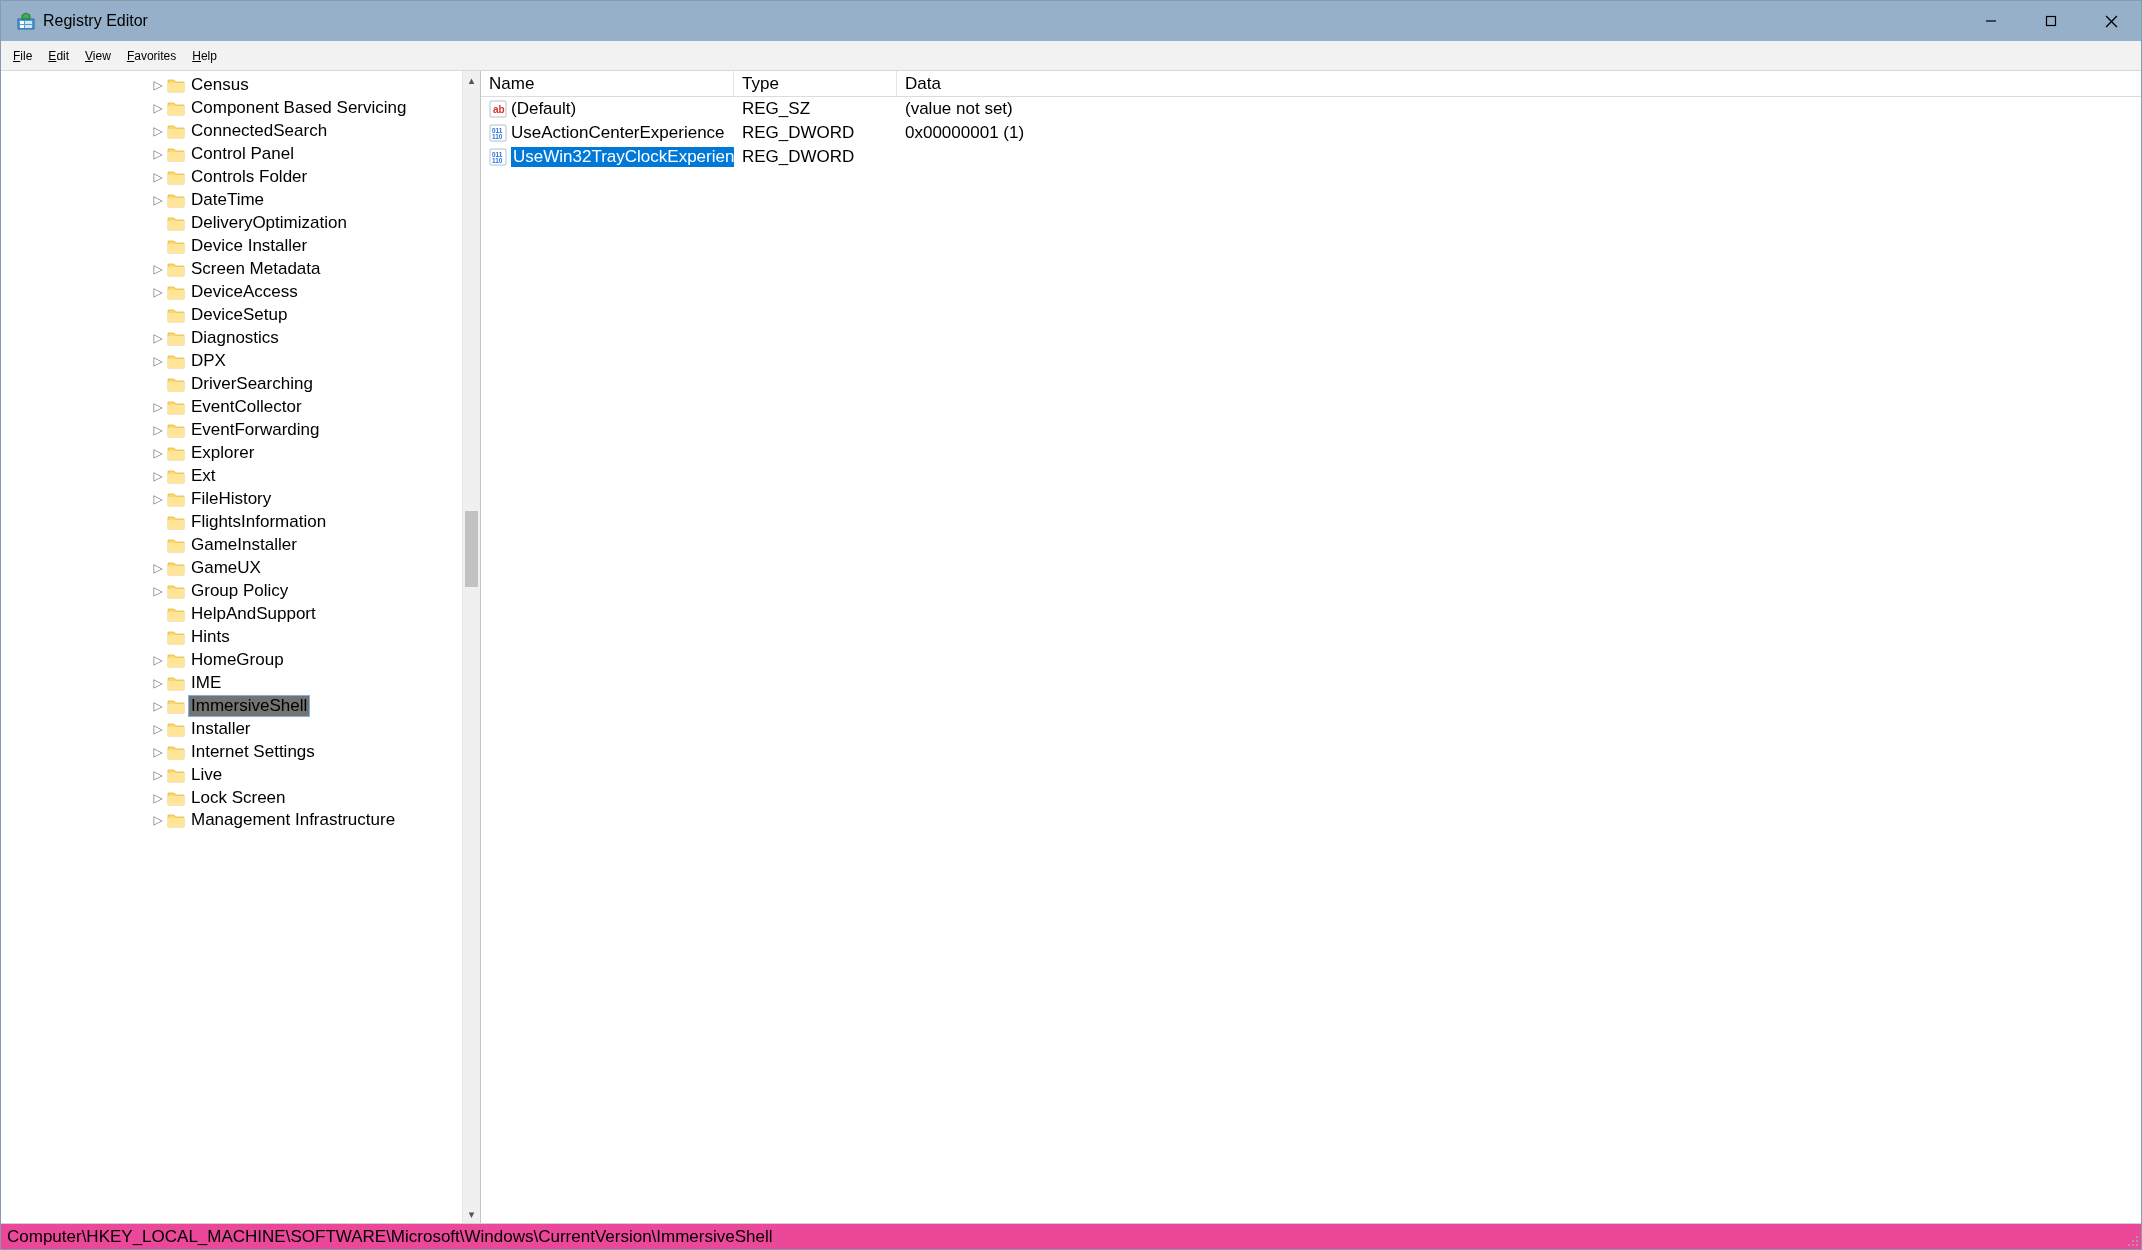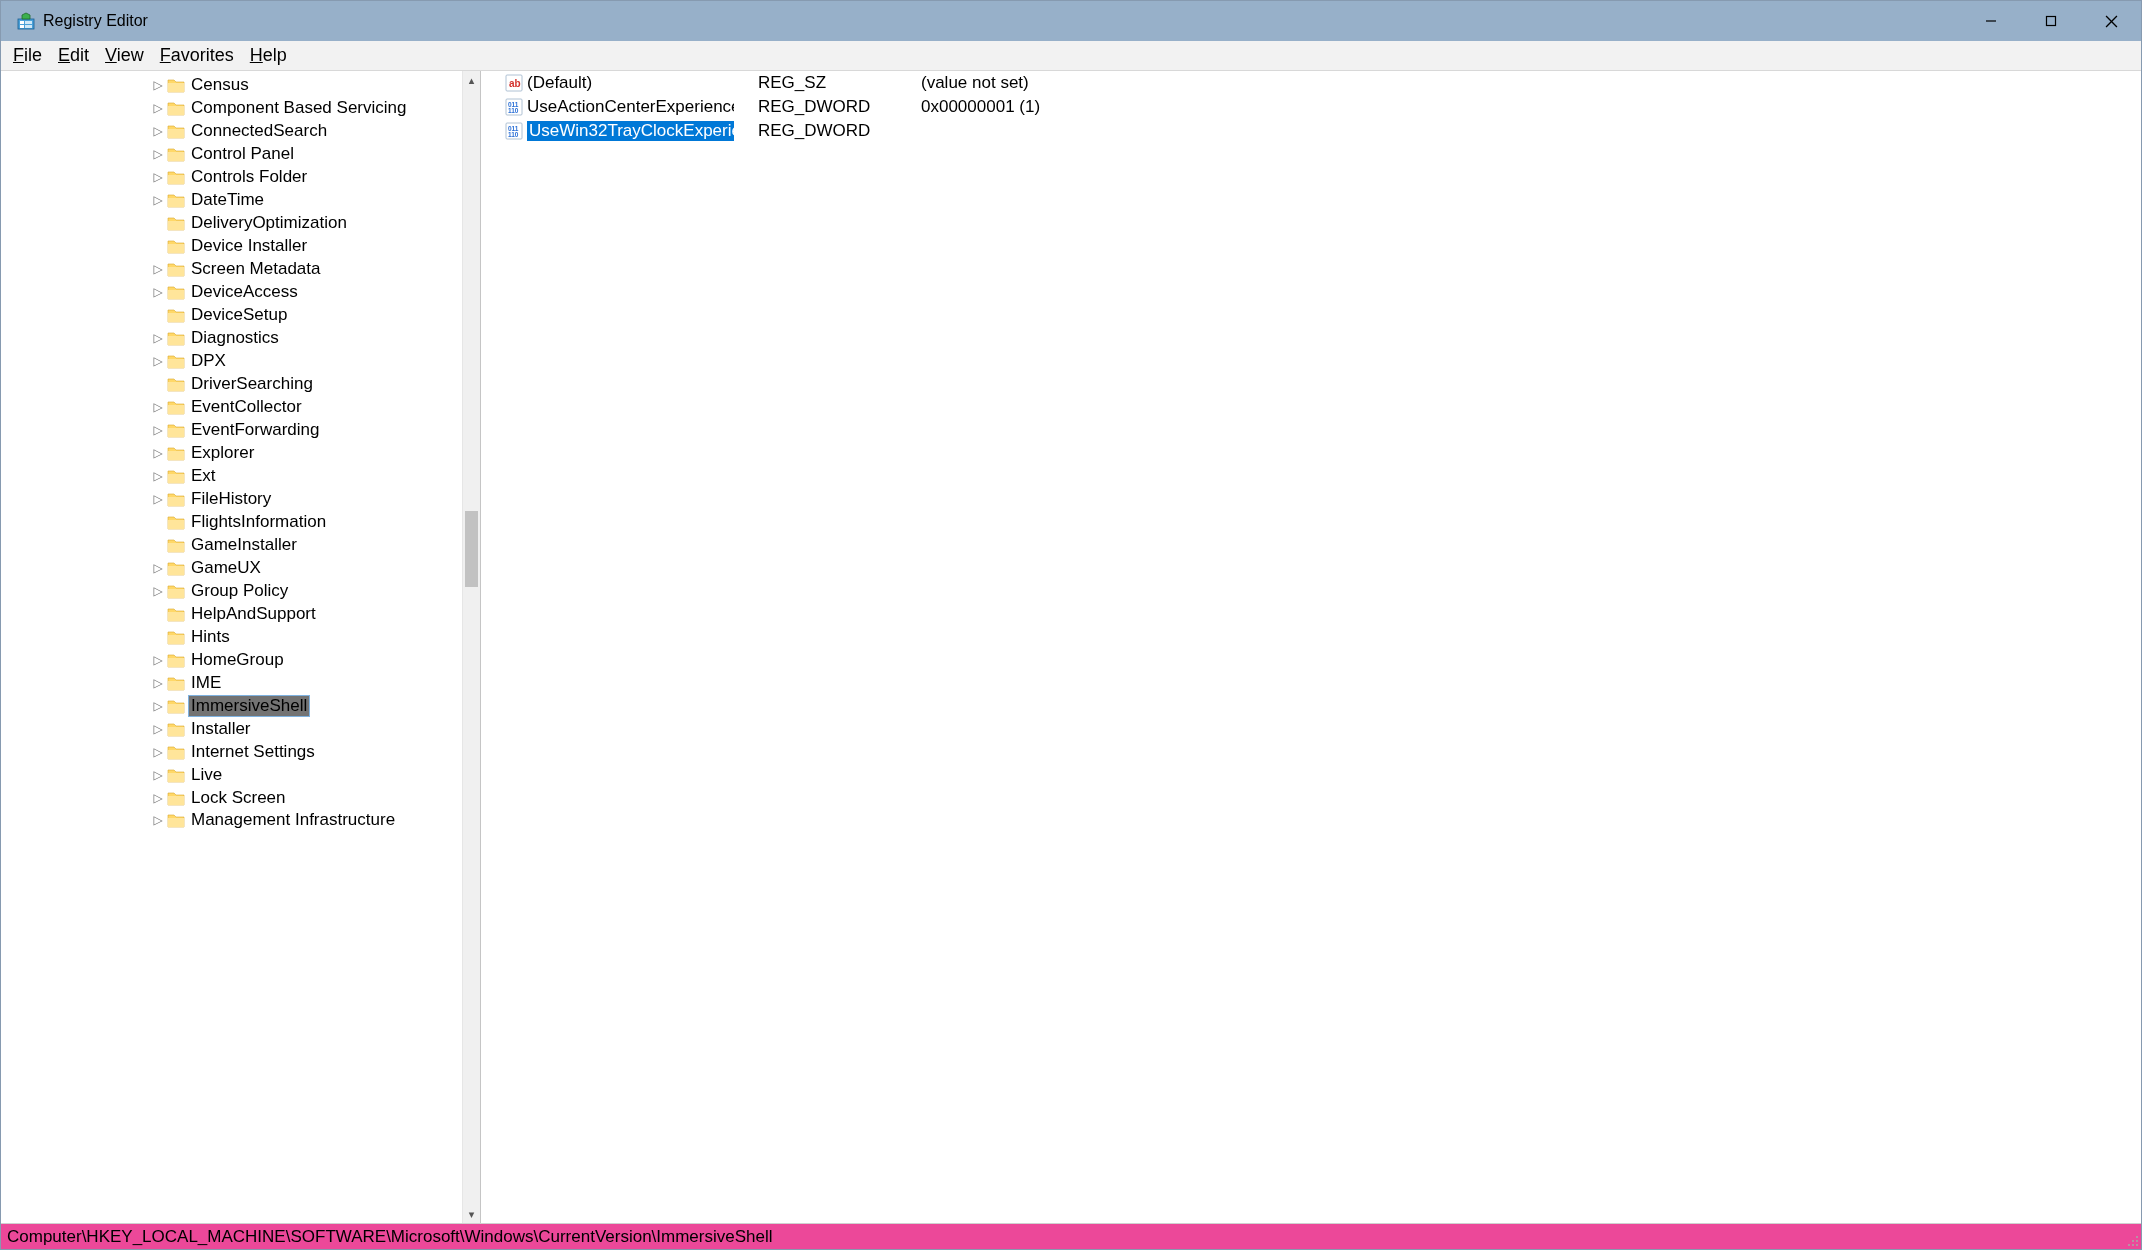--- a/index.html
+++ b/index.html
@@ -47,21 +47,21 @@
   background: #f2f2f2;
   border-bottom: 1px solid #d8d8d8;
   display: flex;
   align-items: center;
   padding: 0 6px;
   gap: 4px;
   flex-shrink: 0;
 }
 .menubar .menu-item {
   padding: 2px 6px;
-  font-size: 18px;
+  font-size: 12px;
 }
 .menubar .menu-item .ul { text-decoration: underline; }
 .content {
   flex: 1;
   display: flex;
   overflow: hidden;
 }
 .tree-pane {
   width: 480px;
   border-right: 1px solid #c5c5c5;
@@ -142,21 +142,21 @@
   border-right: 1px solid #e4e4e4;
   font-size: 17px;
 }
 .list-body { flex: 1; }
 .list-row {
   display: flex;
   align-items: center;
   height: 24px;
 }
 .list-row .cell {
-  padding-left: 24px;
+  padding-left: 8px;
   white-space: nowrap;
   overflow: hidden;
 }
 .list-row .name-cell {
   display: flex;
   align-items: center;
   gap: 4px;
 }
 .val-icon {
   width: 18px;
@@ -470,20 +470,25 @@
         </div>
       </div>
     <div class="tree-scrollbar">
       <div class="scroll-arrow" style="top:0">▴</div>
       <div class="scroll-thumb" style="top:440px;height:76px"></div>
       <div class="scroll-arrow" style="bottom:0">▾</div>
     </div>
   </div>
 
   <div class="list-pane">
+    <div class="list-header">
+      <div class="col col-name">Name</div>
+      <div class="col col-type">Type</div>
+      <div class="col col-data">Data</div>
+    </div>
     <div class="list-body" id="list-body">
         <div class="list-row">
           <div class="cell name-cell col-name">
             <span class="val-icon"><svg width="18" height="18" viewBox="0 0 18 18">
                 <use href="#val-string"></use>
               </svg></span>
             <span class="name-text">(Default)</span>
           </div>
           <div class="cell col-type">REG_SZ</div>
           <div class="cell col-data">(value not set)</div>

